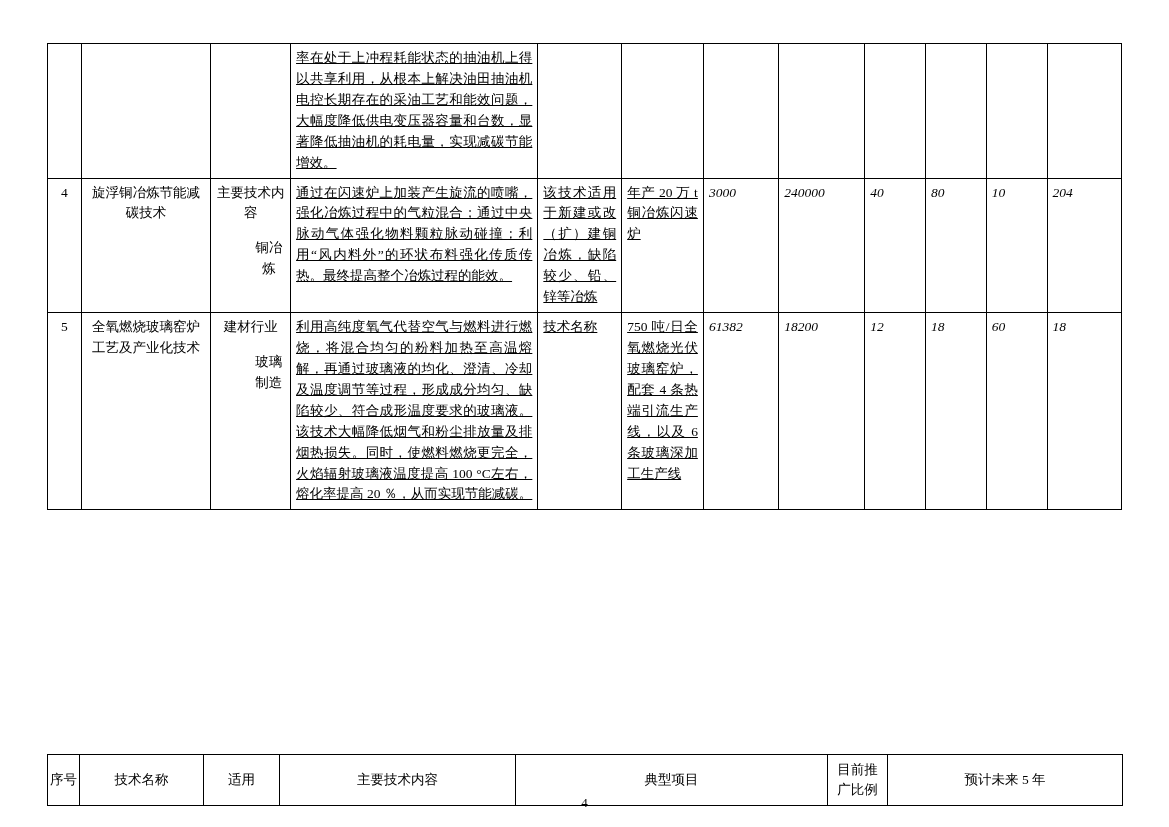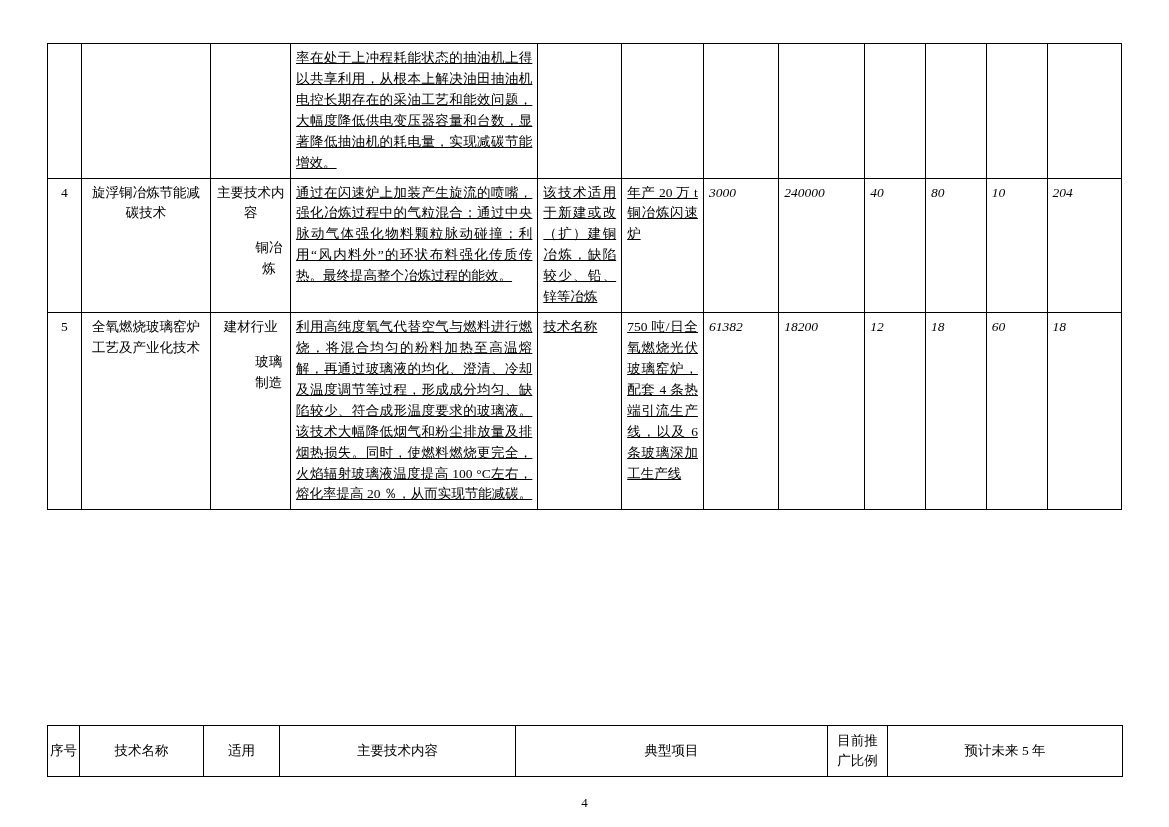--- a/index.html
+++ b/index.html
@@ -60,21 +60,21 @@
     margin: 0;
   }
   .cell-para + .cell-para {
     margin-top: 14px;
     margin-left: 36px;
   }
   
   table.footer-table {
     position: absolute;
     left: 47px;
-    top: 725px;
+    top: 754px;
     width: 1075px;
     border-collapse: collapse;
     table-layout: fixed;
   }
   table.footer-table td {
     border: 1px solid #000000;
     text-align: center;
     vertical-align: middle;
     font-size: 13.5px;
     line-height: 1.5;

